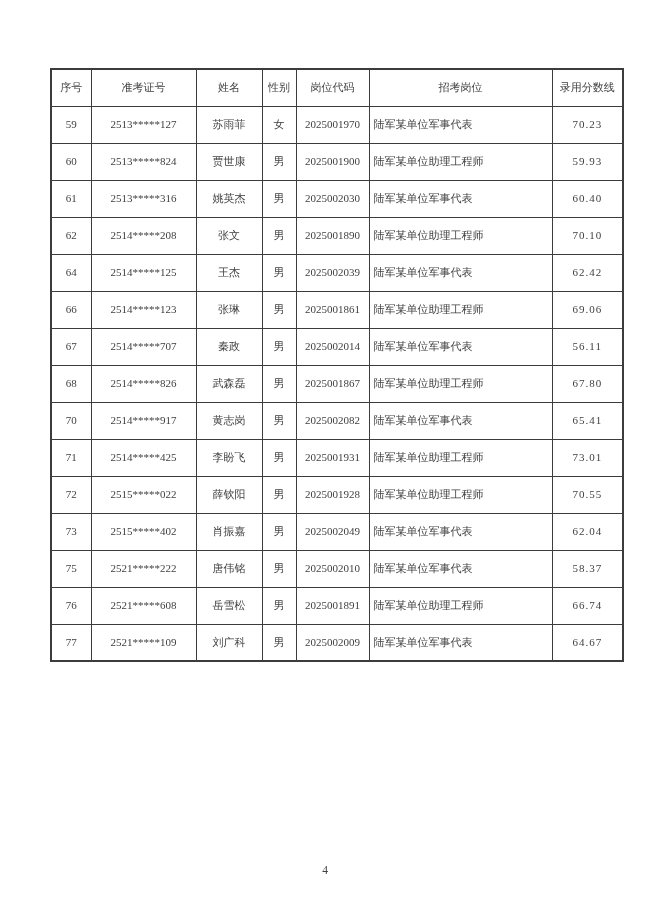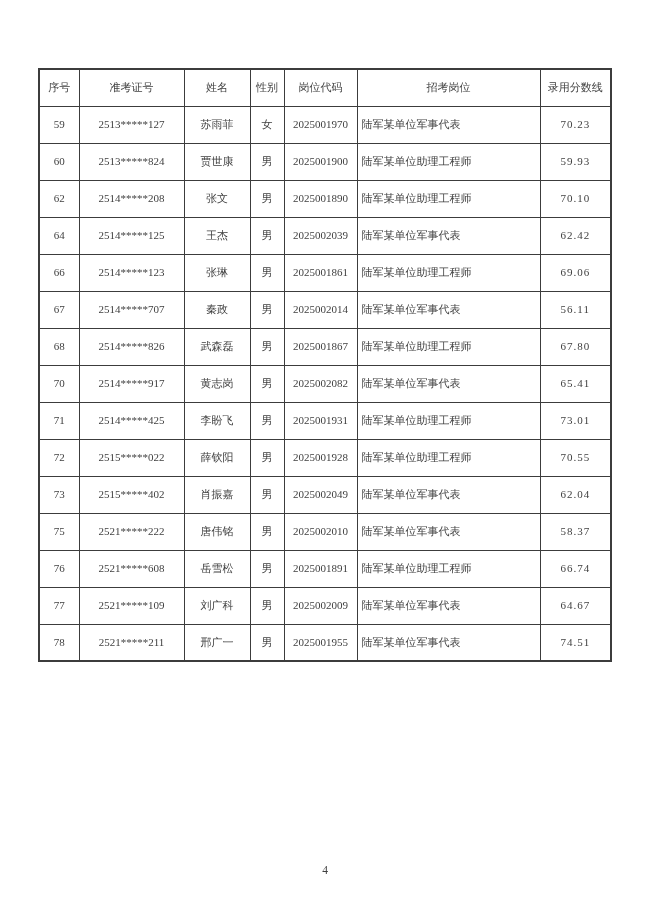--- a/index.html
+++ b/index.html
@@ -11,21 +11,21 @@
   body{
     width:650px;height:920px;
     background:var(--bg);
     position:relative;
     font-family:"Liberation Serif","DejaVu Serif",serif;
     color:var(--text);
     overflow:hidden;
   }
   table.score-table{
     position:absolute;
-    left:38px;top:68px;
+    left:50px;top:68px;
     width:572px;
     border-collapse:collapse;
     table-layout:fixed;
     border:2px solid var(--border);
   }
   .score-table th,
   .score-table td{
     border:1px solid var(--border);
     font-weight:normal;
     font-size:11px;
@@ -93,20 +93,29 @@
       <tr>
         <td class="cell-seq">60</td>
         <td class="cell-ticket">2513*****824</td>
         <td class="cell-name">贾世康</td>
         <td class="cell-gender">男</td>
         <td class="cell-code">2025001900</td>
         <td class="cell-position">陆军某单位助理工程师</td>
         <td class="cell-score">59.93</td>
       </tr>
       <tr>
+        <td class="cell-seq">61</td>
+        <td class="cell-ticket">2513*****316</td>
+        <td class="cell-name">姚英杰</td>
+        <td class="cell-gender">男</td>
+        <td class="cell-code">2025002030</td>
+        <td class="cell-position">陆军某单位军事代表</td>
+        <td class="cell-score">60.40</td>
+      </tr>
+      <tr>
         <td class="cell-seq">62</td>
         <td class="cell-ticket">2514*****208</td>
         <td class="cell-name">张文</td>
         <td class="cell-gender">男</td>
         <td class="cell-code">2025001890</td>
         <td class="cell-position">陆军某单位助理工程师</td>
         <td class="cell-score">70.10</td>
       </tr>
       <tr>
         <td class="cell-seq">64</td>
@@ -199,26 +208,17 @@
         <td class="cell-score">66.74</td>
       </tr>
       <tr>
         <td class="cell-seq">77</td>
         <td class="cell-ticket">2521*****109</td>
         <td class="cell-name">刘广科</td>
         <td class="cell-gender">男</td>
         <td class="cell-code">2025002009</td>
         <td class="cell-position">陆军某单位军事代表</td>
         <td class="cell-score">64.67</td>
-      </tr>
-      <tr>
-        <td class="cell-seq">78</td>
-        <td class="cell-ticket">2521*****211</td>
-        <td class="cell-name">邢广一</td>
-        <td class="cell-gender">男</td>
-        <td class="cell-code">2025001955</td>
-        <td class="cell-position">陆军某单位军事代表</td>
-        <td class="cell-score">74.51</td>
       </tr>
     </tbody>
 </table>
 
 <div class="page-number">4</div>
 
 </body></html>

